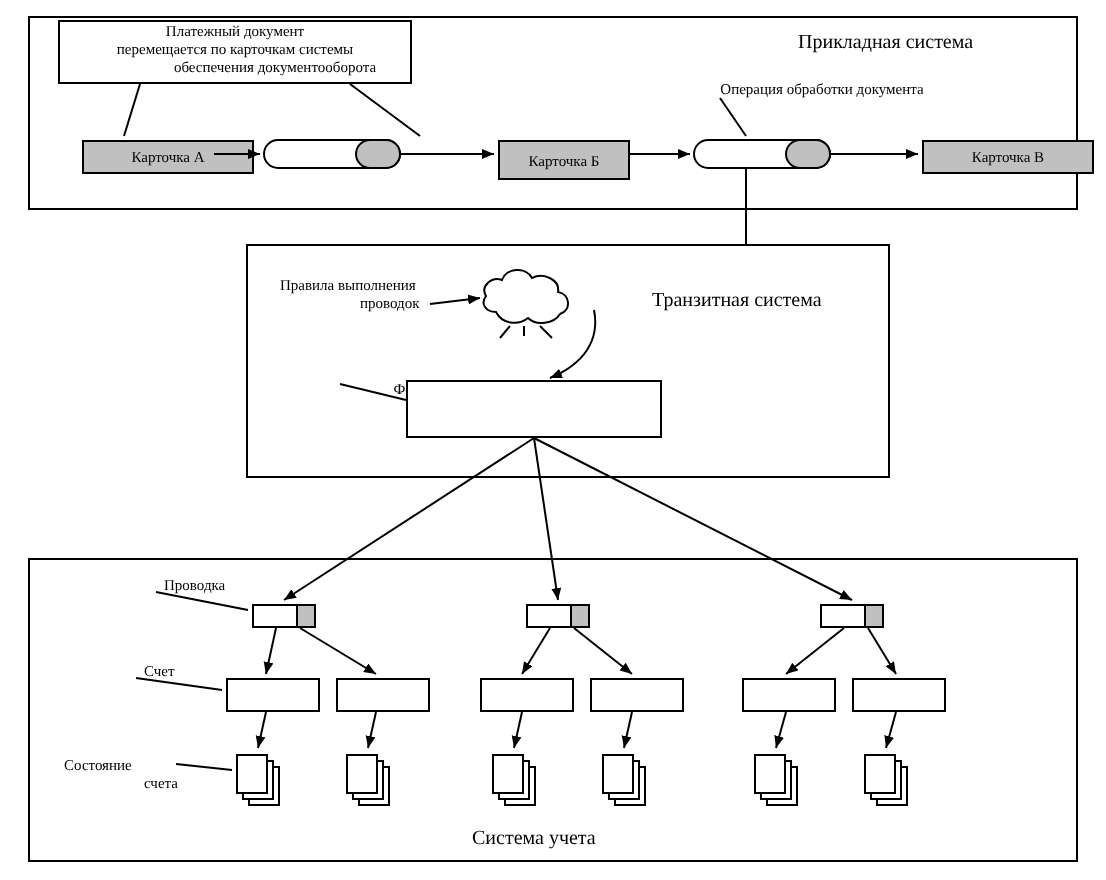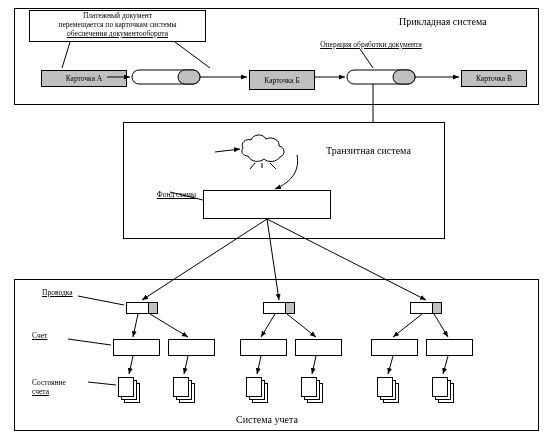--- a/index.html
+++ b/index.html
@@ -49,21 +49,21 @@
     white-space: nowrap;
   }
   .cap-box {
     position: absolute;
     font-size: 7.5px;
     color: #000000;
     text-align: center;
     line-height: 1.2;
   }
   .ul {
-    text-decoration: underline;
+    padding-left: 40px;
   }
   .docstack {
     position: absolute;
   }
 </style>
 </head>
 <body>
 
 <div id="canvas">
 
@@ -79,28 +79,32 @@
   </div>
 
   <div class="cap-box ul" style="left:306px; top:40px; width:130px;">Операция обработки документа</div>
 
   <div class="box gray-node" style="left:41px; top:70px; width:86px; height:17px;">
     <span>Карточка А</span>
   </div>
   <div class="box gray-node" style="left:249px; top:70px; width:66px; height:20px;">
     <span>Карточка Б</span>
   </div>
-  <div class="box gray-node" style="left:461px; top:70px; width:66px; height:17px;">
+  <div class="box gray-node" style="left:461px; top:70px; width:86px; height:17px;">
     <span>Карточка В</span>
   </div>
 
   <div class="box" style="left:123px; top:122px; width:322px; height:117px;"></div>
 
   <div class="title" style="left:326px; top:145px;">Транзитная система</div>
 
+  <div class="cap-box" style="left:140px; top:138px; width:110px; text-align:left;">
+    <div>Правила выполнения</div>
+    <div class="ul">проводок</div>
+  </div>
 
   <div class="cap-box ul" style="left:126px; top:190px; width:70px; text-align:right;">Фонд схемы</div>
 
   <div class="box white-node" style="left:203px; top:190px; width:128px; height:29px; background:#ffffff;"></div>
 
   <div class="box" style="left:14px; top:279px; width:525px; height:152px;"></div>
 
   <div class="title" style="left:236px; top:414px;">Система учета</div>
 
   <div class="cap-box ul" style="left:42px; top:288px; width:50px; text-align:left;">Проводка</div>

